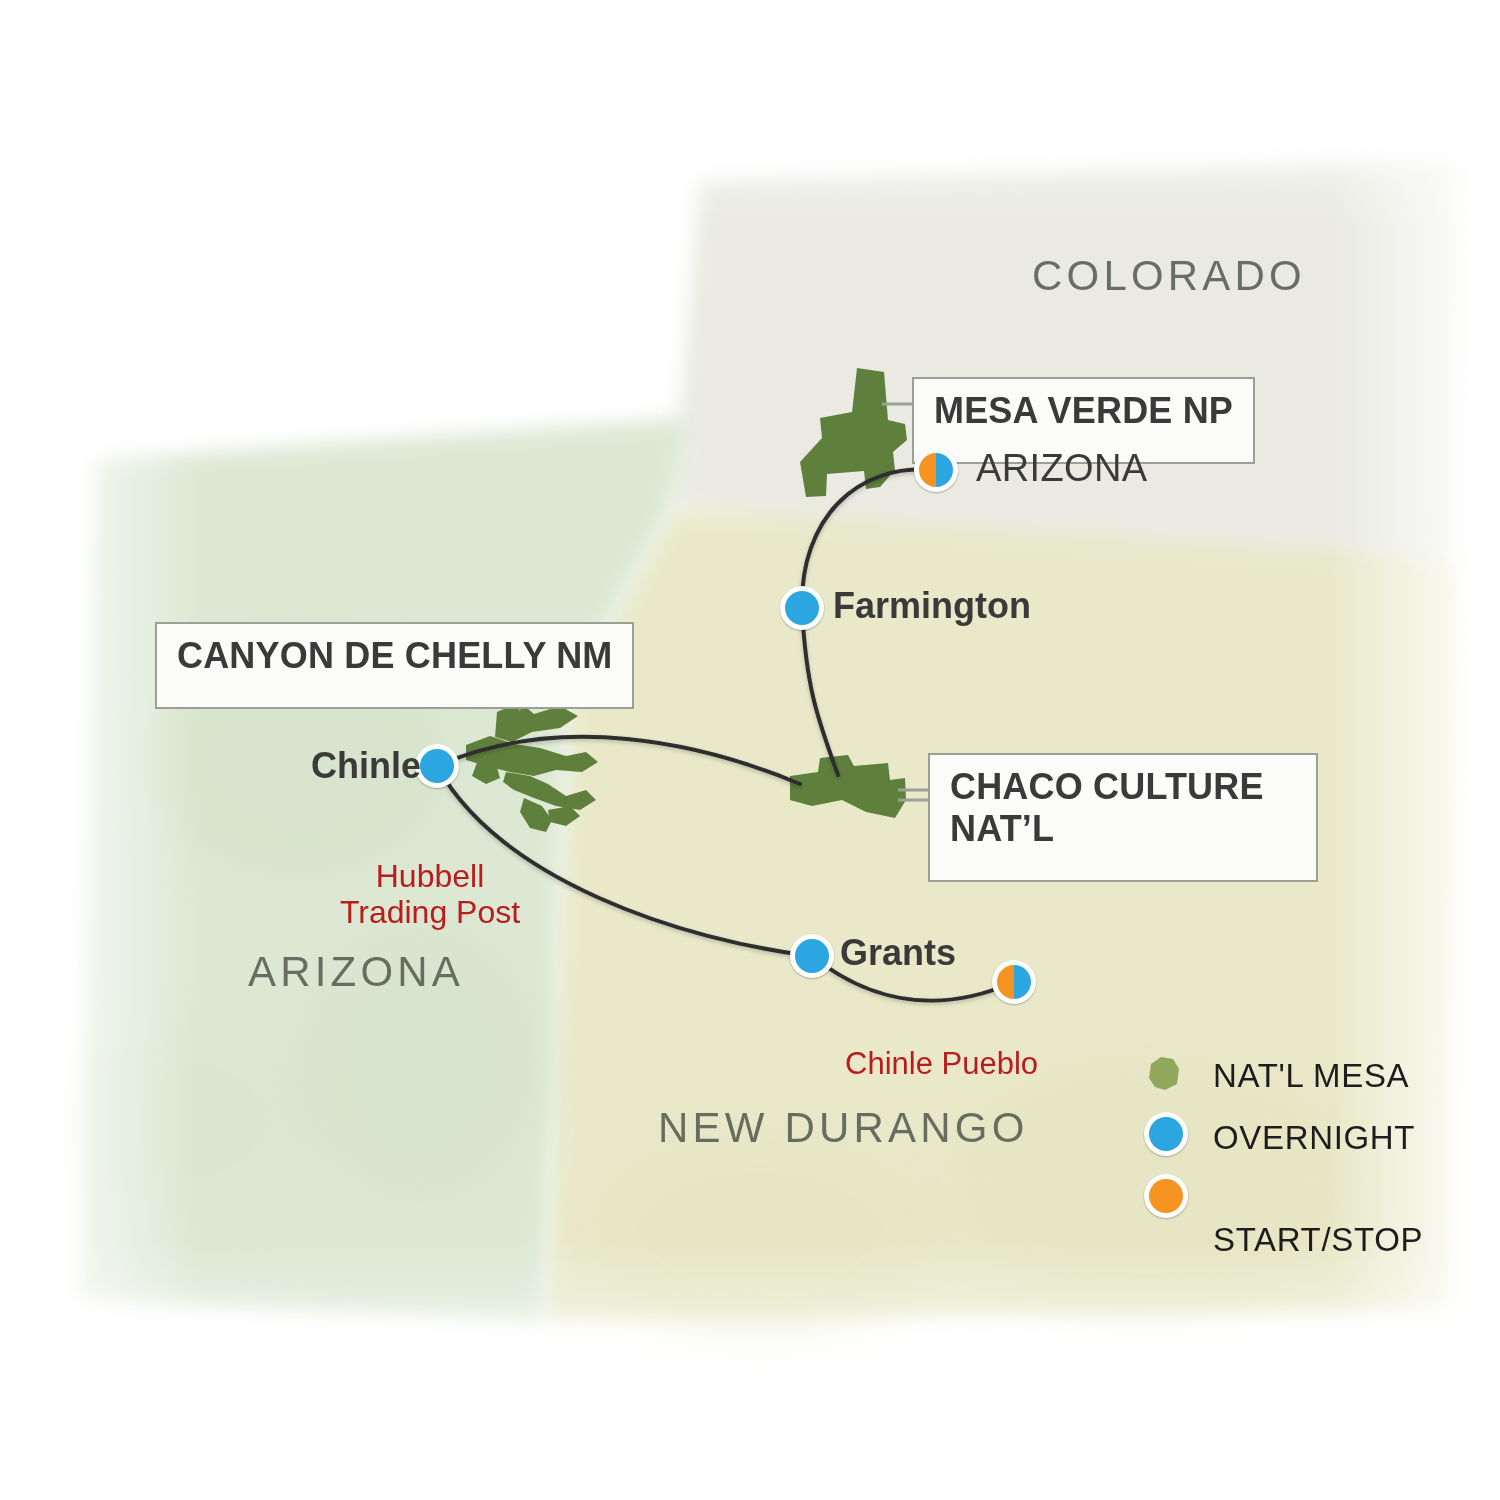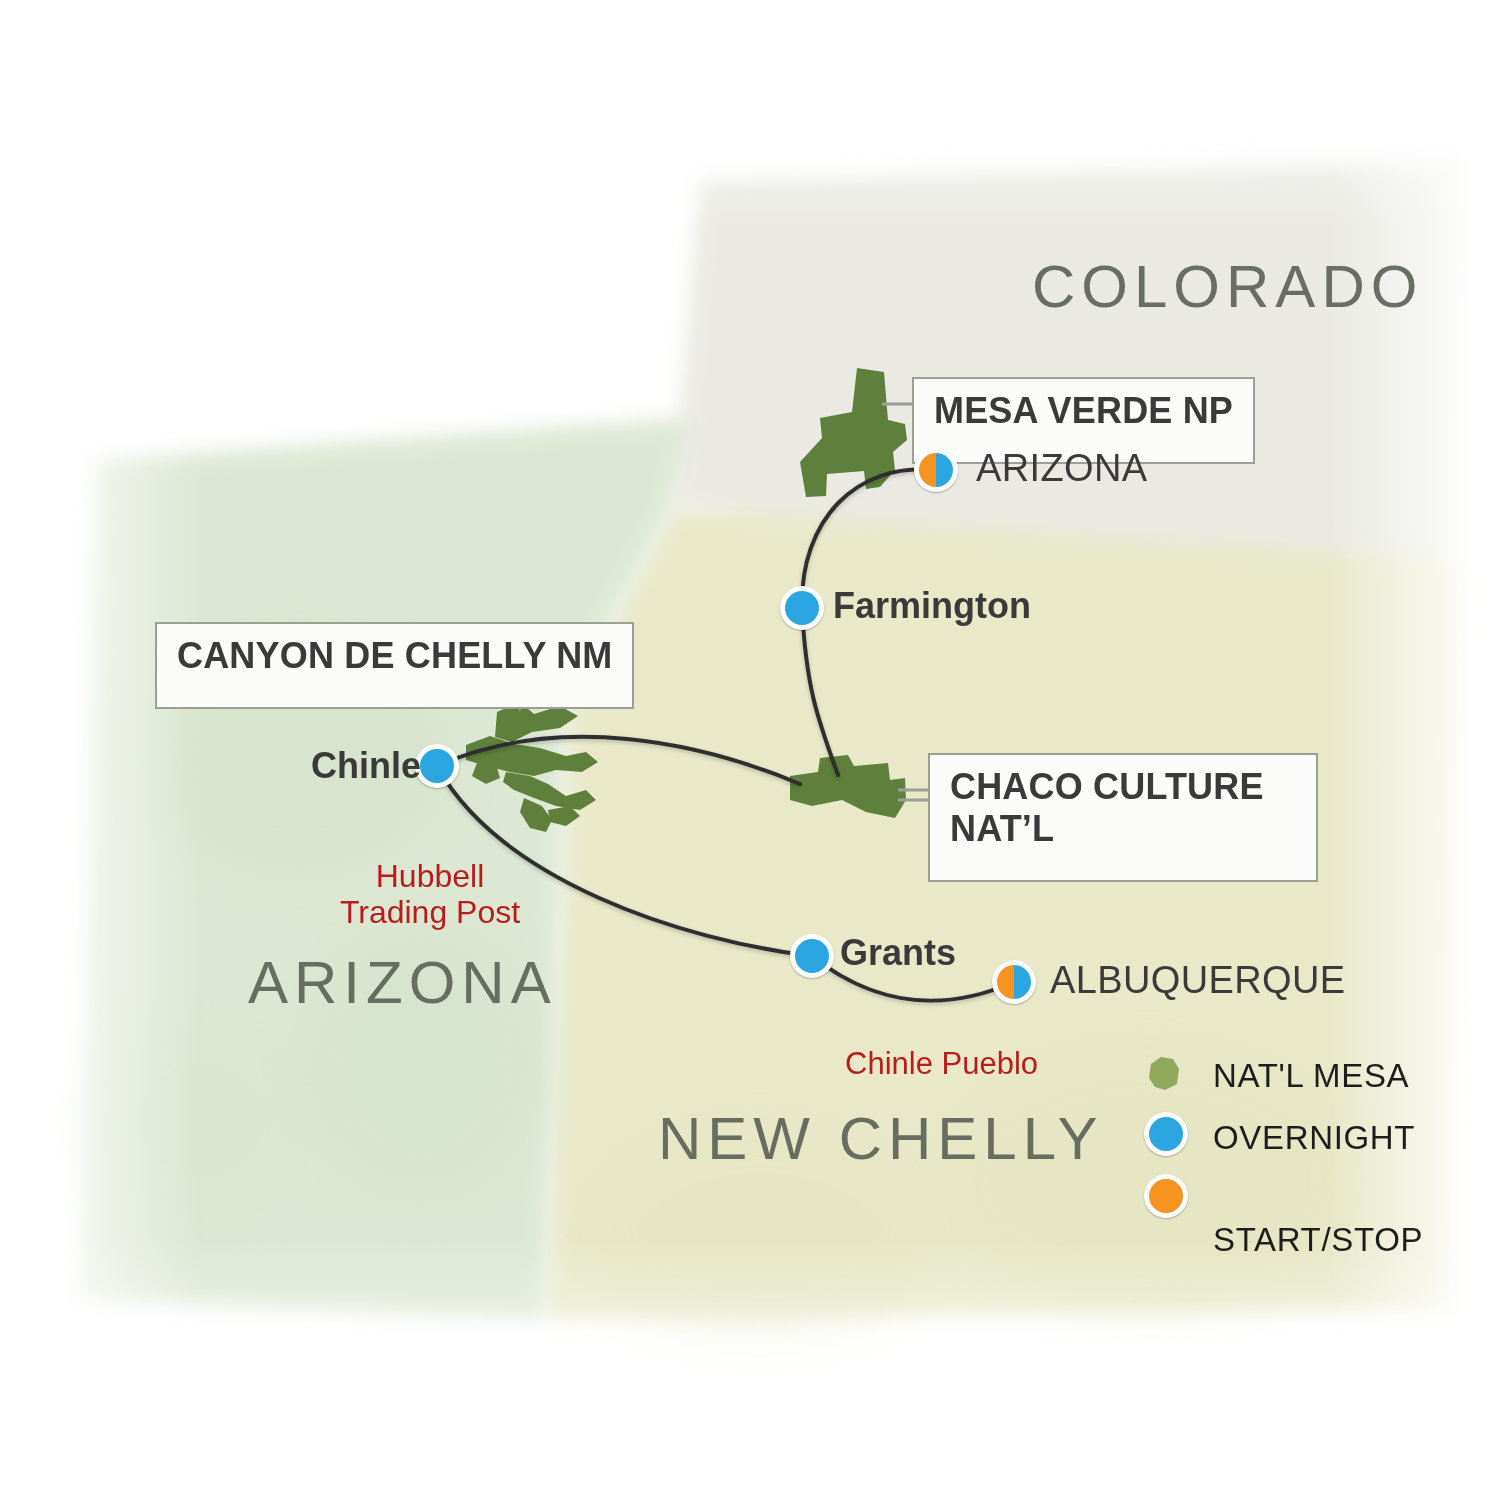--- a/index.html
+++ b/index.html
@@ -5,21 +5,21 @@
   html,body{margin:0;padding:0;background:#ffffff;}
   body{width:1500px;height:1500px;overflow:hidden;
        font-family:"Liberation Sans","DejaVu Sans",sans-serif;}
   #map{position:relative;width:1500px;height:1500px;background:#ffffff;}
   #mapsvg{position:absolute;left:0;top:0;width:1500px;height:1500px;}
 
   .lbl{position:absolute;white-space:nowrap;}
 
   
   .state{color:#5d6458;font-weight:300;letter-spacing:.10em;
-         font-size:60px;opacity:.92;}
+         font-size:42px;opacity:.92;}
 
   
   .callout{position:absolute;background:#fbfbf9;border:2px solid #9aa096;
            padding:11px 20px 30px 20px;color:#3a3a3a;font-weight:bold;
            letter-spacing:.005em;line-height:1.16;white-space:nowrap;
            box-sizing:border-box;}
   .callout.fs36{font-size:36px;}
   .callout.two{white-space:normal;}
 
   
@@ -137,21 +137,21 @@
 
     <g stroke="#9aa096" stroke-width="3" fill="none">
       <path d="M912,404 L882,404"></path>
       <path d="M928,790 L898,790 M928,800 L898,800"></path>
     </g>
     <path d="M508,688 L525,688 L520,712 Z" fill="#9aa096"></path>
   </svg>
 
   <div class="lbl state" style="left:1032px;top:252px;">COLORADO</div>
   <div class="lbl state" style="left:248px;top:948px;">ARIZONA</div>
-  <div class="lbl state" style="left:658px;top:1104px;">NEW CHELLY</div>
+  <div class="lbl state" style="left:658px;top:1104px;">NEW DURANGO</div>
 
   <div class="callout fs36" style="left:912px;top:377px;">
     <span>MESA VERDE NP</span>
   </div>
 
   <div class="callout fs36" style="left:155px;top:622px;">
     <span>CANYON DE CHELLY NM</span>
   </div>
 
   <div class="callout fs36 two" style="left:928px;top:753px;width:390px;">
@@ -185,21 +185,20 @@
   <div class="lbl city" style="left:840px;top:932px;font-size:36px;">Grants</div>
 
   <div class="lbl sub" style="left:845px;top:1002px;font-size:31px;">Chinle Pueblo</div>
 
   <div class="mk" style="left:992px;top:960px;width:44px;height:44px;">
     <i style="left:5px;top:5px;width:34px;height:34px;">
       <span class="half" style="left:0;background:#f79421;"></span>
       <span class="half" style="right:0;background:#2ba6e0;"></span>
     </i>
   </div>
-  <div class="lbl city caps" style="left:1050px;top:959px;font-size:38px;">ALBUQUERQUE</div>
 
   <div id="legend">
 
     <div class="lgrow">
       <svg width="56" height="56" style="position:absolute;left:2px;top:2px;">
         <path d="M14,16 L24,9 L36,11 L42,21 L40,36 L28,42 L18,39 L12,30 Z" fill="#8fa85c"></path>
       </svg>
       <span class="lgtxt" style="top:11px;">NAT'L MESA</span>
     </div>
 

